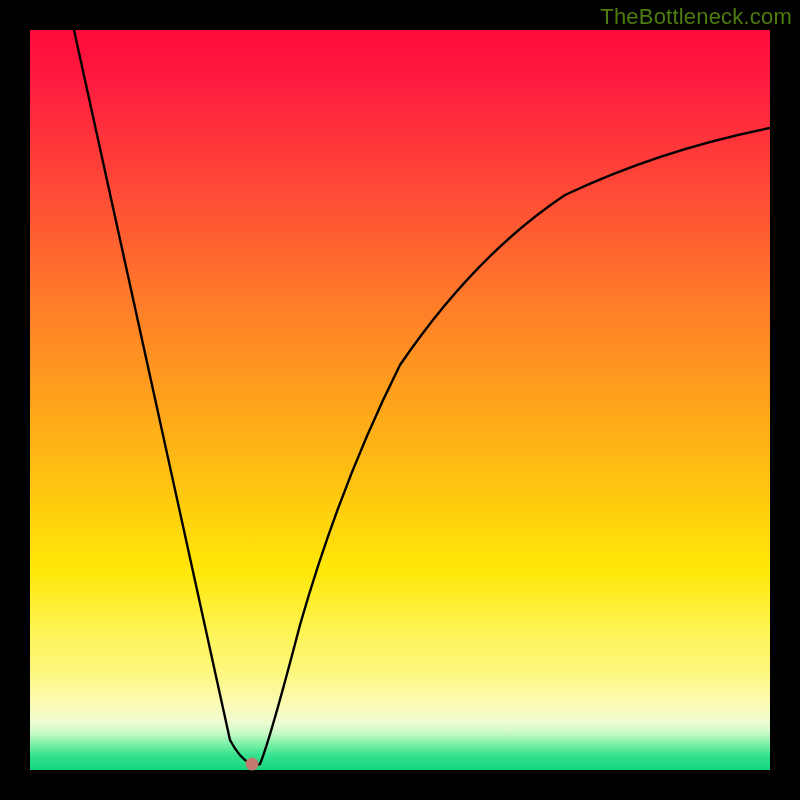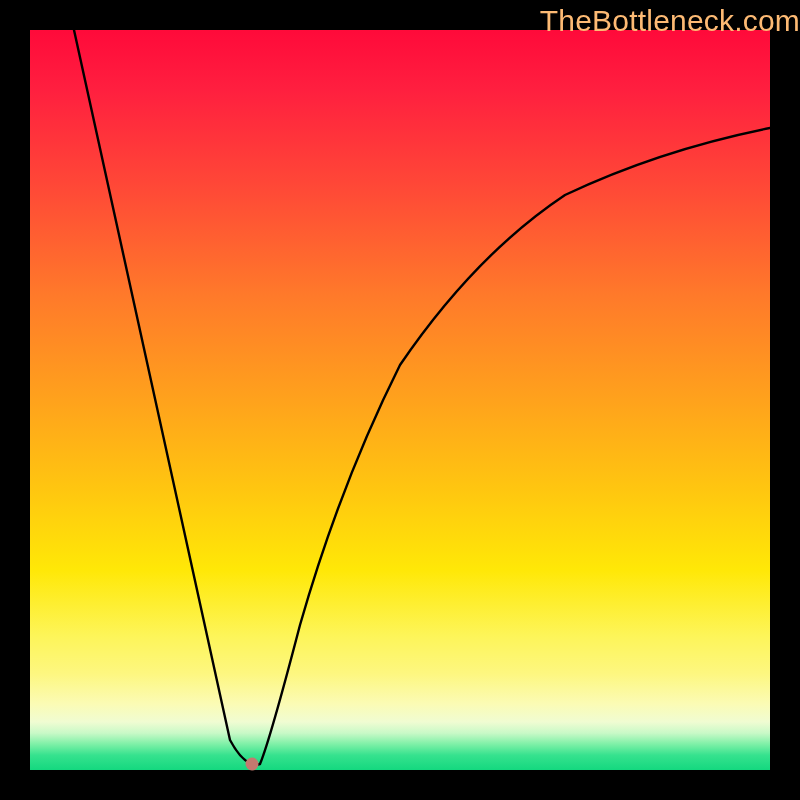--- a/index.html
+++ b/index.html
@@ -55,23 +55,23 @@
     position: absolute;
     width: 13px;
     height: 13px;
     border-radius: 50%;
     background: #c4796f;
     transform: translate(-50%, -50%);
   }
   .watermark {
     position: absolute;
     top: 4px;
-    right: 0;
-    color: #fdba74;
-    font-size: 30px;
+    right: 8px;
+    color: #4d7c0f;
+    font-size: 22px;
     font-weight: 500;
     letter-spacing: 0.2px;
   }
 </style>
 </head>
 <body>
 
 <div class="frame">
   <div class="gradient"></div>
 

